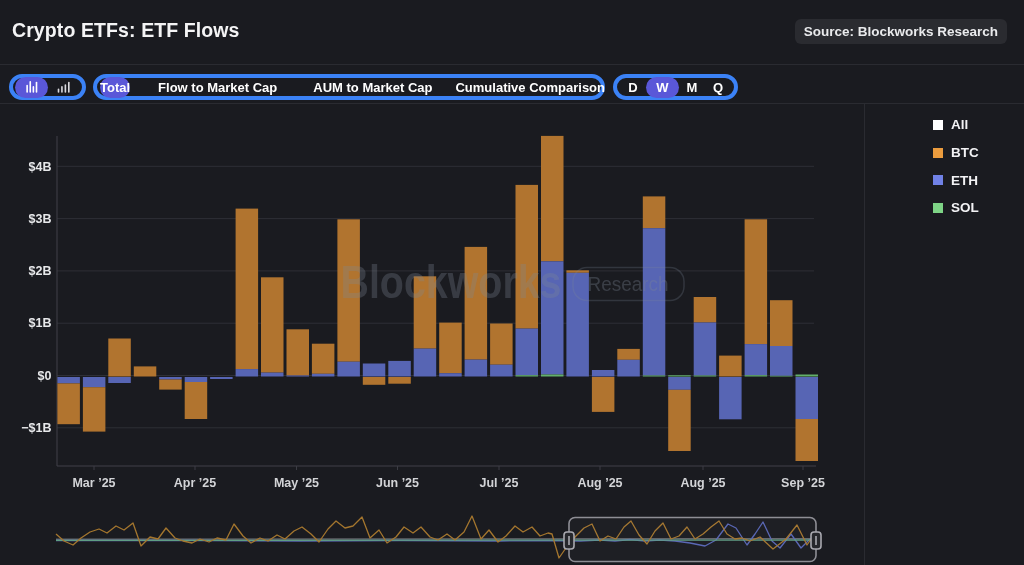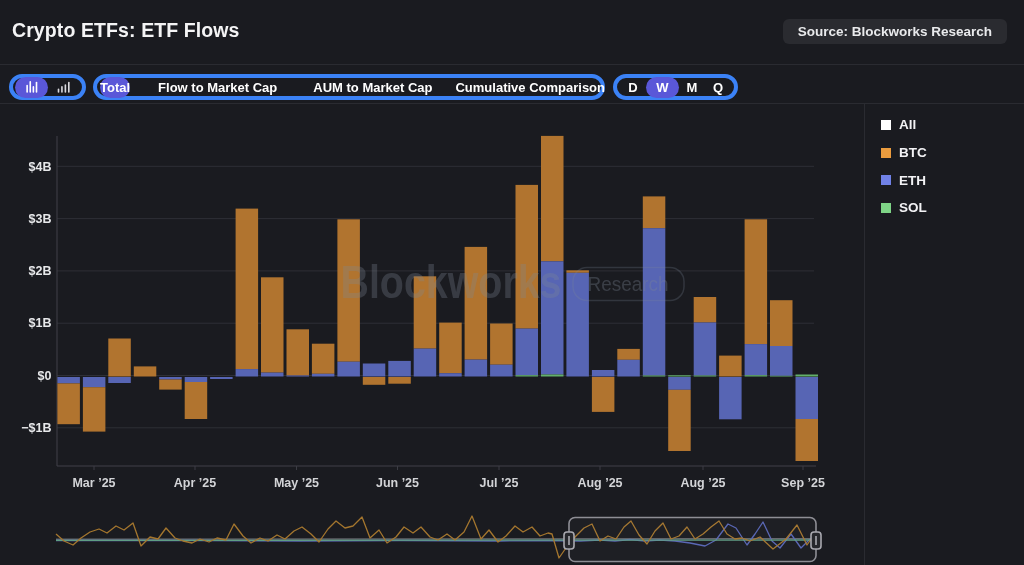--- a/index.html
+++ b/index.html
@@ -1,24 +1,24 @@
 <!DOCTYPE html>
 <html><head><meta charset="utf-8"><style>
 * { margin:0; padding:0; box-sizing:border-box; }
 html,body { width:1024px; height:565px; background:#1a1b20; font-family:"Liberation Sans", sans-serif; overflow:hidden; }
 #app { position:relative; width:1024px; height:565px; }
 .abs { position:absolute; }
 
 
 h1 { position:absolute; left:12px; top:19px; font-size:19.5px; font-weight:700; color:#f4f4f5; letter-spacing:0.1px; }
-#src { position:absolute; right:17px; top:19px; height:25px; line-height:25px; padding:0 15px; background:#2a2b30; border-radius:6px; color:#e9eaec; font-size:13.5px; font-weight:700; }
+#src { position:absolute; right:17px; top:19px; height:25px; line-height:25px; padding:0 9px; background:#2a2b30; border-radius:6px; color:#e9eaec; font-size:13.5px; font-weight:700; }
 .grp { position:absolute; top:74px; height:26px; border:4px solid #3b82f6; border-radius:13px; display:flex; align-items:center; }
 .pill { background:#5a57d8; border-radius:11px; height:21px; display:flex; align-items:center; justify-content:center; color:#fff; font-size:13px; font-weight:600; }
 .tbtxt { color:#fff; font-size:13px; font-weight:600; white-space:nowrap; }
-#legend { position:absolute; left:881px; top:111px; }
+#legend { position:absolute; left:933px; top:111px; }
 .li { display:flex; align-items:center; height:27.7px; }
 .sq { width:10px; height:10px; margin-right:8px; }
 .li span { color:#f2f2f4; font-size:13.5px; font-weight:600; }
 #vsep { left:864px; top:104px; width:1px; height:461px; background:#2a2b31; }
 #hsep1 { left:0; top:64px; width:1024px; height:1px; background:#2a2b31; }
 #hsep2 { left:0; top:103px; width:1024px; height:1px; background:#2a2b31; }
 </style></head>
 <body>
 <div id="app">
 <div class="abs" style="left:0;top:0;width:1024px;height:565px;"><svg width="1024" height="565" viewBox="0 0 1024 565" font-family="Liberation Sans, sans-serif">

